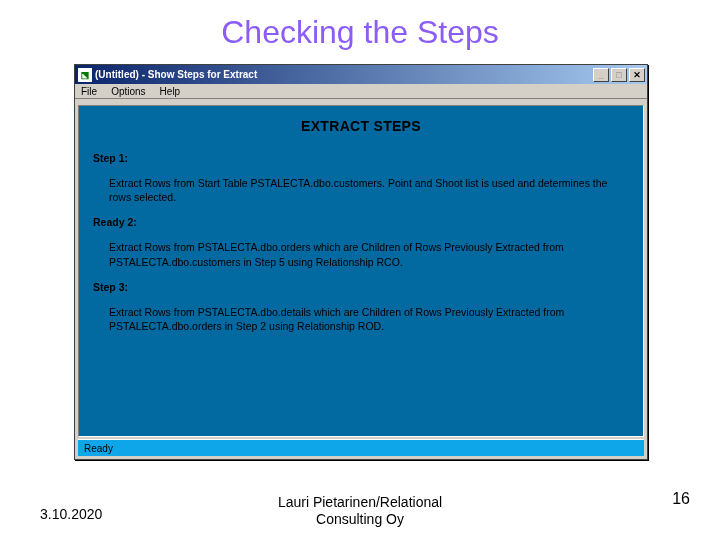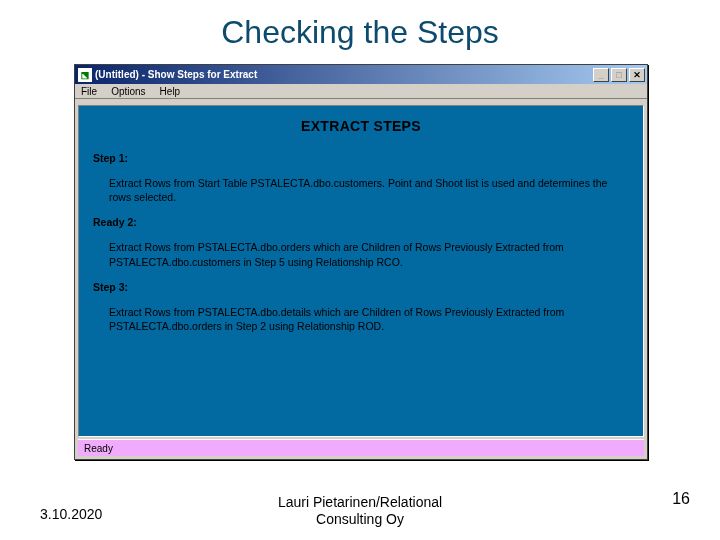--- a/index.html
+++ b/index.html
@@ -9,21 +9,21 @@
     background: #fff;
     font-family: Arial, Helvetica, sans-serif;
     position: relative;
     overflow: hidden;
   }
   .slide-title {
     text-align: center;
     font-size: 32px;
     font-weight: 400;
     padding: 14px 0 10px 0;
-    color: #0c4a6e;
+    color: #8b5cf6;
   }
   .window {
     position: absolute;
     left: 74px;
     top: 64px;
     width: 574px;
     height: 396px;
     border: 1px solid #404040;
     background: #d4d0c8;
     box-shadow: 1px 1px 0 #000;
@@ -102,21 +102,21 @@
   }
   .step-text {
     padding-left: 16px;
     line-height: 1.35;
     margin-bottom: 6px;
   }
   .statusbar {
     position: absolute;
     left: 3px; right: 3px; bottom: 3px;
     height: 17px;
-    background: #f0abfc;
+    background: #0ea5e9;
     border-top: 1px solid #fff;
     font-size: 10px;
     padding-left: 6px;
     display: flex;
     align-items: center;
   }
   .footer-date {
     position: absolute;
     left: 40px;
     bottom: 18px;

